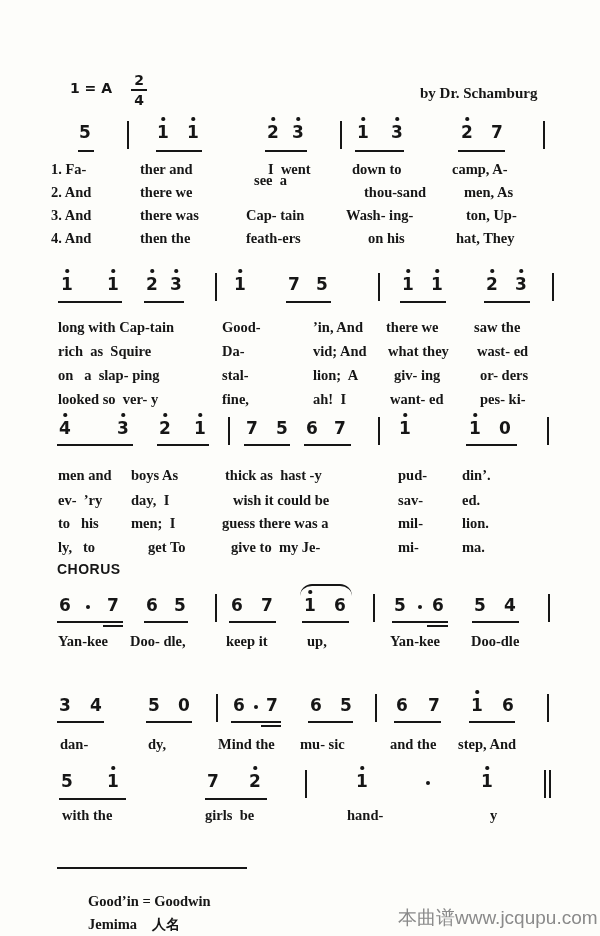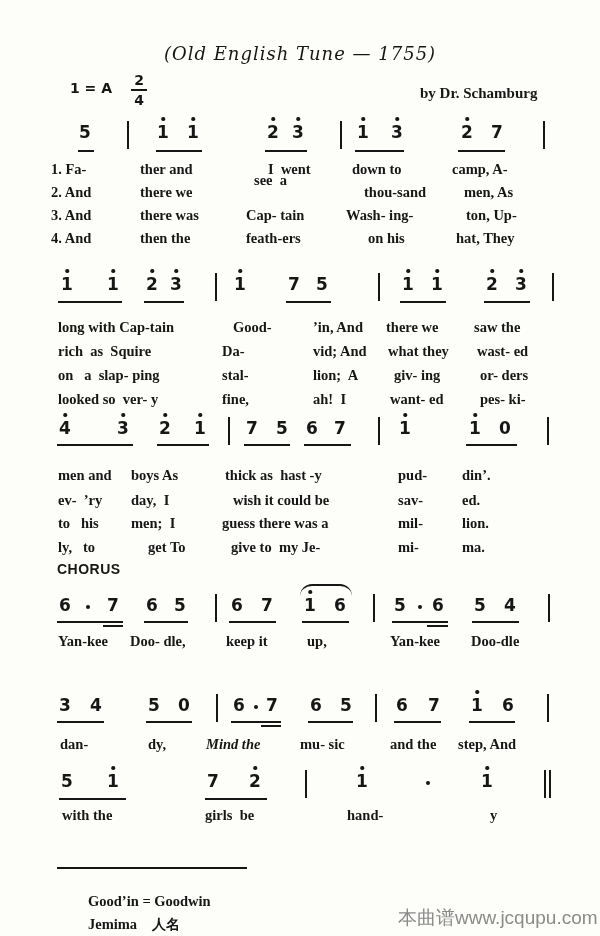--- a/index.html
+++ b/index.html
@@ -34,21 +34,20 @@
   .fn1{left:88px;top:893px;font-size:14.5px;font-weight:bold;}
   .fn2{left:88px;top:916px;font-size:14.5px;font-weight:bold;}
   .fn2b{left:152px;top:916px;font-size:14px;font-weight:bold;}
   .wmark{left:398px;top:905px;font-size:19px;color:#8a8a8a;
          font-family:"Liberation Sans", sans-serif;}
 </style>
 </head>
 <body>
 
 <div id="sheet">
-  <div class="abs subtitle">(Old English Tune — 1755)</div>
   <div class="abs keysig">1 = A</div>
   <div class="abs timesig">
     <div>2</div>
     <div class="bar"></div>
     <div>4</div>
   </div>
   <div class="abs credit">by Dr. Schamburg</div>
   <div class="abs chorus">CHORUS</div>
   <div id="music">
       <div class="note" style="left: 85px; top: 124px;">5</div>
@@ -117,21 +116,21 @@
       <div class="odot" style="left: 521px; top: 269px;"></div>
       <div class="beam" style="left: 58px; width: 64px; top: 301px;"></div>
       <div class="beam" style="left: 144px; width: 40px; top: 301px;"></div>
       <div class="beam" style="left: 286px; width: 45px; top: 301px;"></div>
       <div class="beam" style="left: 400px; width: 46px; top: 301px;"></div>
       <div class="beam" style="left: 484px; width: 46px; top: 301px;"></div>
       <div class="barline" style="left: 215px; top: 273px; height: 28px;"></div>
       <div class="barline" style="left: 378px; top: 273px; height: 28px;"></div>
       <div class="barline" style="left: 552px; top: 273px; height: 28px;"></div>
       <div class="lyr" style="left: 58px; top: 319px;">long with Cap-tain</div>
-      <div class="lyr" style="left: 222px; top: 319px; margin-left: 11px;">Good-</div>
+      <div class="lyr" style="left: 222px; top: 319px;">Good-</div>
       <div class="lyr" style="left: 313px; top: 319px;">’in, And</div>
       <div class="lyr" style="left: 386px; top: 319px;">there we</div>
       <div class="lyr" style="left: 474px; top: 319px;">saw the</div>
       <div class="lyr" style="left: 58px; top: 343px;">rich  as  Squire</div>
       <div class="lyr" style="left: 222px; top: 343px;">Da-</div>
       <div class="lyr" style="left: 313px; top: 343px;">vid; And</div>
       <div class="lyr" style="left: 388px; top: 343px;">what they</div>
       <div class="lyr" style="left: 477px; top: 343px;">wast- ed</div>
       <div class="lyr" style="left: 58px; top: 367px;">on   a  slap- ping</div>
       <div class="lyr" style="left: 222px; top: 367px;">stal-</div>
@@ -240,21 +239,21 @@
       <div class="beam" style="left: 231px; width: 50px; top: 721px;"></div>
       <div class="beam" style="left: 308px; width: 45px; top: 721px;"></div>
       <div class="beam" style="left: 394px; width: 47px; top: 721px;"></div>
       <div class="beam" style="left: 469px; width: 46px; top: 721px;"></div>
       <div class="beam" style="left: 261px; width: 20px; top: 725px;"></div>
       <div class="barline" style="left: 216px; top: 694px; height: 28px;"></div>
       <div class="barline" style="left: 375px; top: 694px; height: 28px;"></div>
       <div class="barline" style="left: 547px; top: 694px; height: 28px;"></div>
       <div class="lyr" style="left: 60px; top: 736px;">dan-</div>
       <div class="lyr" style="left: 148px; top: 736px; text-align: right;">dy,</div>
-      <div class="lyr" style="left: 206px; top: 736px; font-style: italic;">Mind the</div>
+      <div class="lyr" style="left: 218px; top: 736px;">Mind the</div>
       <div class="lyr" style="left: 300px; top: 736px;">mu- sic</div>
       <div class="lyr" style="left: 390px; top: 736px;">and the</div>
       <div class="lyr" style="left: 458px; top: 736px;">step, And</div>
       <div class="note" style="left: 67px; top: 773px;">5</div>
       <div class="note" style="left: 113px; top: 773px;">1</div>
       <div class="odot" style="left: 113px; top: 766px;"></div>
       <div class="note" style="left: 213px; top: 773px;">7</div>
       <div class="note" style="left: 255px; top: 773px;">2</div>
       <div class="odot" style="left: 255px; top: 766px;"></div>
       <div class="note" style="left: 362px; top: 773px;">1</div>

